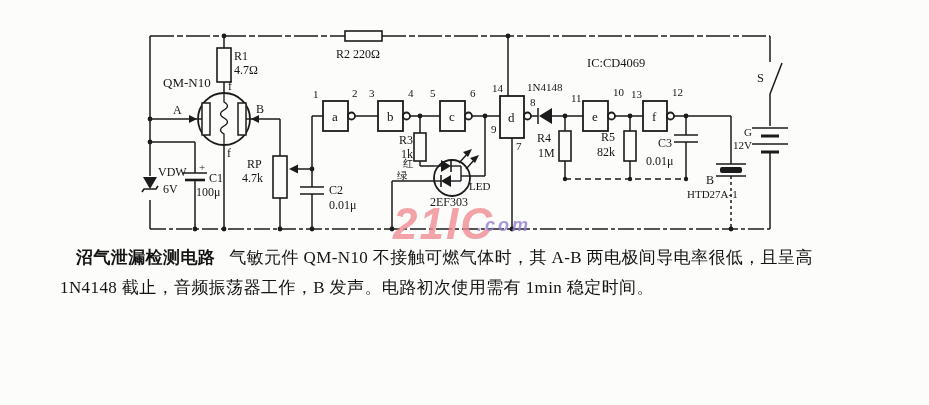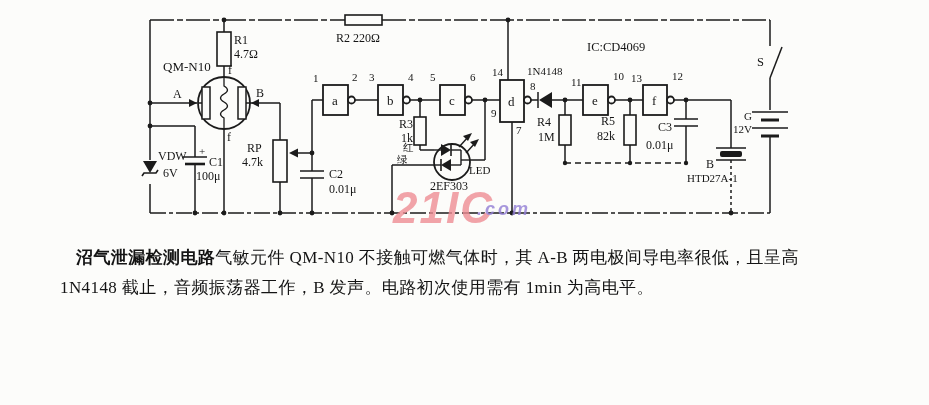--- a/index.html
+++ b/index.html
@@ -1,37 +1,37 @@
 <!DOCTYPE html>
 <html><head>
 <meta charset="utf-8">
 <style>
   html,body{margin:0;padding:0;background:#e8e8e8;}
   .page{
     position:relative;width:929px;height:405px;background:#fcfcfa;
     font-family:"Liberation Serif","DejaVu Serif",serif;color:#141414;overflow:hidden;
   }
-  .schematic{position:absolute;left:0;top:0;width:929px;height:240px;}
+  .schematic{position:absolute;left:0;top:16px;width:929px;height:240px;}
   svg text{font-family:"Liberation Serif","DejaVu Serif",serif;fill:#151515;}
   .lbl{font-size:12px;}
   .lbl-sm{font-size:11px;}
   .pin{font-size:11px;}
   .gate{font-size:13px;}
   .wm{position:absolute;pointer-events:none;font-family:"Liberation Sans","DejaVu Sans",sans-serif;}
   .wm-brand{left:393px;top:183px;font-size:44px;font-weight:bold;font-style:italic;
     color:rgba(238,140,148,0.80);letter-spacing:2px;}
   .wm-site{left:472px;top:183px;font-size:19px;font-weight:bold;
     color:rgba(148,128,214,0.82);letter-spacing:7px;}
   .wm-suffix{left:477px;top:199px;font-size:18px;font-weight:bold;font-style:italic;
     color:rgba(148,128,214,0.82);letter-spacing:3px;}
   .caption{position:absolute;left:60px;top:243px;width:830px;font-size:17px;
     line-height:29.5px;letter-spacing:0.4px;}
   .cap-line{margin:0;white-space:nowrap;}
   .cap-line.first{text-indent:16px;}
-  .cap-title{font-weight:bold;margin-right:0;}
+  .cap-title{font-weight:bold;margin-right:14px;}
 </style>
 </head>
 <body>
 
 <div class="page">
 
   <div class="schematic">
     <svg width="929" height="240" viewBox="0 0 929 240">
       <g stroke="#1b1b1b" stroke-width="1.5" fill="none">
 
@@ -260,16 +260,16 @@
       </g>
     </svg>
 
     
     <div class="wm wm-brand">21IC</div>
     <div class="wm wm-suffix">.com</div>
   </div>
 
   <div class="caption">
     <p class="cap-line first"><span class="cap-title">沼气泄漏检测电路</span><span>气敏元件 QM-N10 不接触可燃气体时，其 A-B 两电极间导电率很低，且呈高</span></p>
-    <p class="cap-line">1N4148 截止，音频振荡器工作，B 发声。电路初次使用需有 1min 为高电平。</p>
+    <p class="cap-line">1N4148 截止，音频振荡器工作，B 发声。电路初次使用需有 1min 稳定时间。</p>
   </div>
 
 </div>
 
 </body></html>

